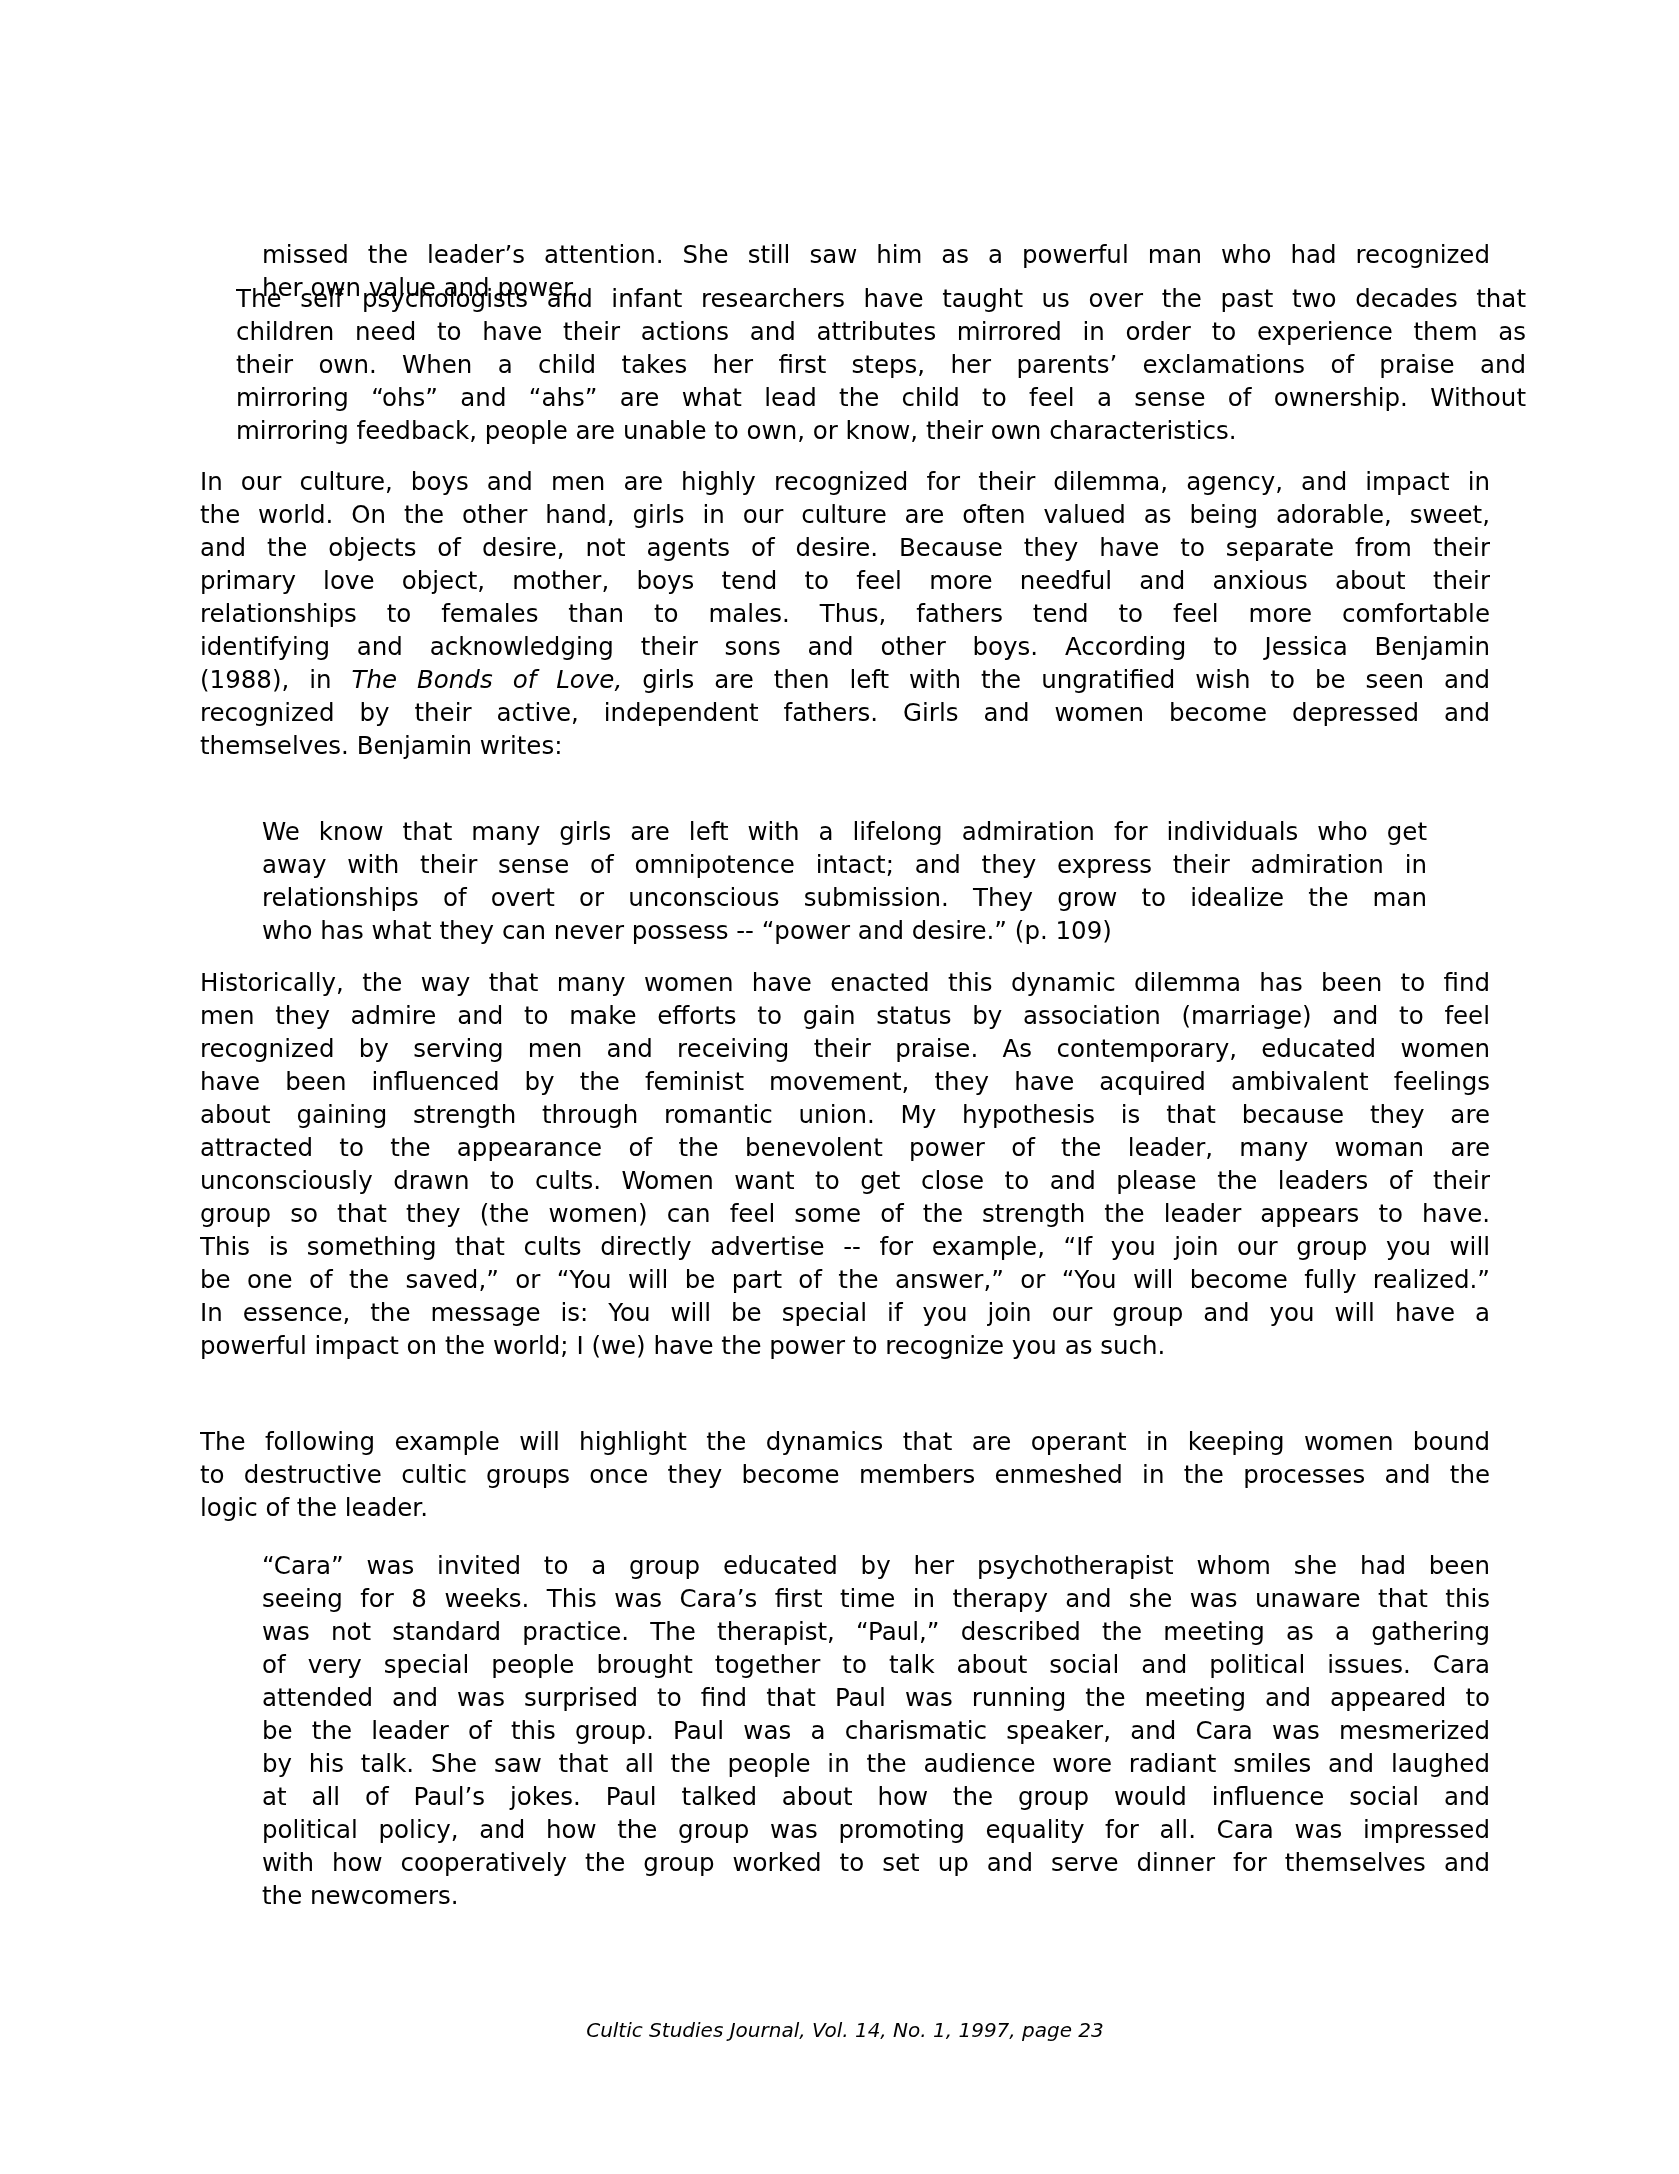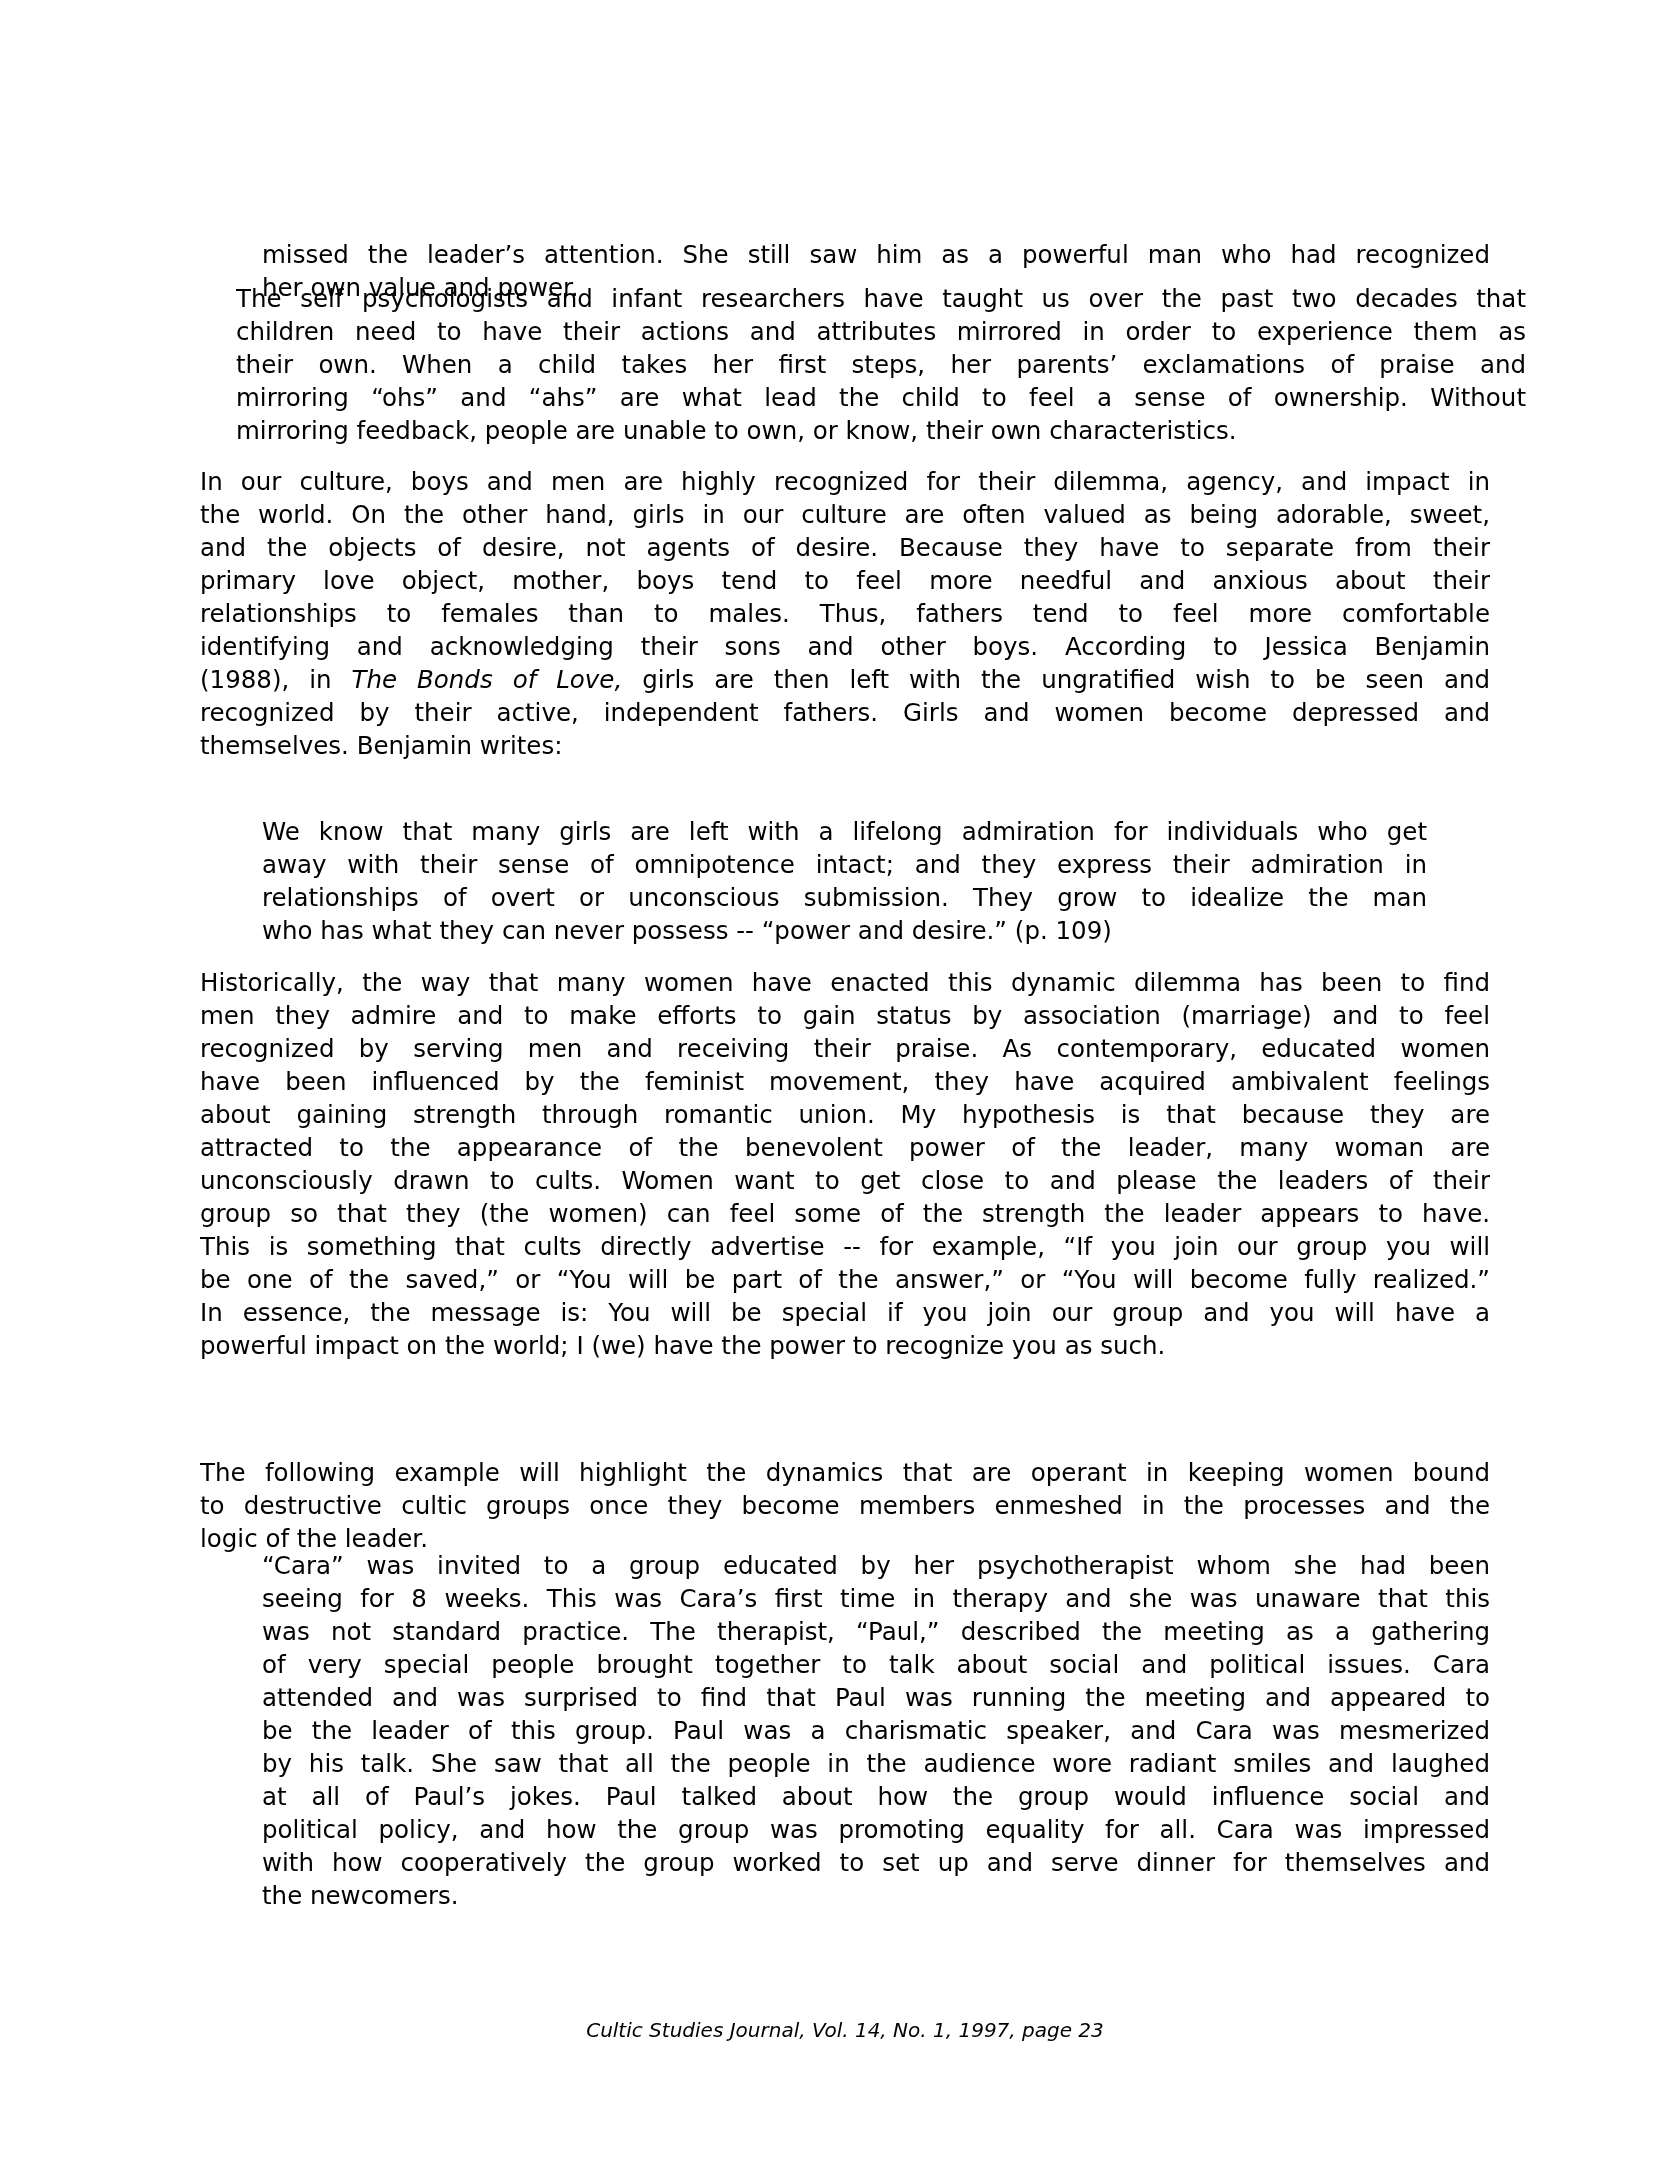--- a/index.html
+++ b/index.html
@@ -62,21 +62,21 @@
       <span class="line j">attracted to the appearance of the benevolent power of the leader, many woman are</span>
       <span class="line j">unconsciously drawn to cults. Women want to get close to and please the leaders of their</span>
       <span class="line j">group so that they (the women) can feel some of the strength the leader appears to have.</span>
       <span class="line j">This is something that cults directly advertise -- for example, “If you join our group you will</span>
       <span class="line j">be one of the saved,” or “You will be part of the answer,” or “You will become fully realized.”</span>
       <span class="line j">In essence, the message is: You will be special if you join our group and you will have a</span>
       <span class="line l">powerful impact on the world; I (we) have the power to recognize you as such.</span>
     </div>
 
 
-  <div class="block body-para" style="top:1456px;">
+  <div class="block body-para" style="top:1425px;">
       <span class="line j">The following example will highlight the dynamics that are operant in keeping women bound</span>
       <span class="line j">to destructive cultic groups once they become members enmeshed in the processes and the</span>
       <span class="line l">logic of the leader.</span>
     </div>
 
   <div class="block quote-wide" style="top:1549px;">
       <span class="line j">“Cara” was invited to a group educated by her psychotherapist whom she had been</span>
       <span class="line j">seeing for 8 weeks. This was Cara’s first time in therapy and she was unaware that this</span>
       <span class="line j">was not standard practice. The therapist, “Paul,” described the meeting as a gathering</span>
       <span class="line j">of very special people brought together to talk about social and political issues. Cara</span>

